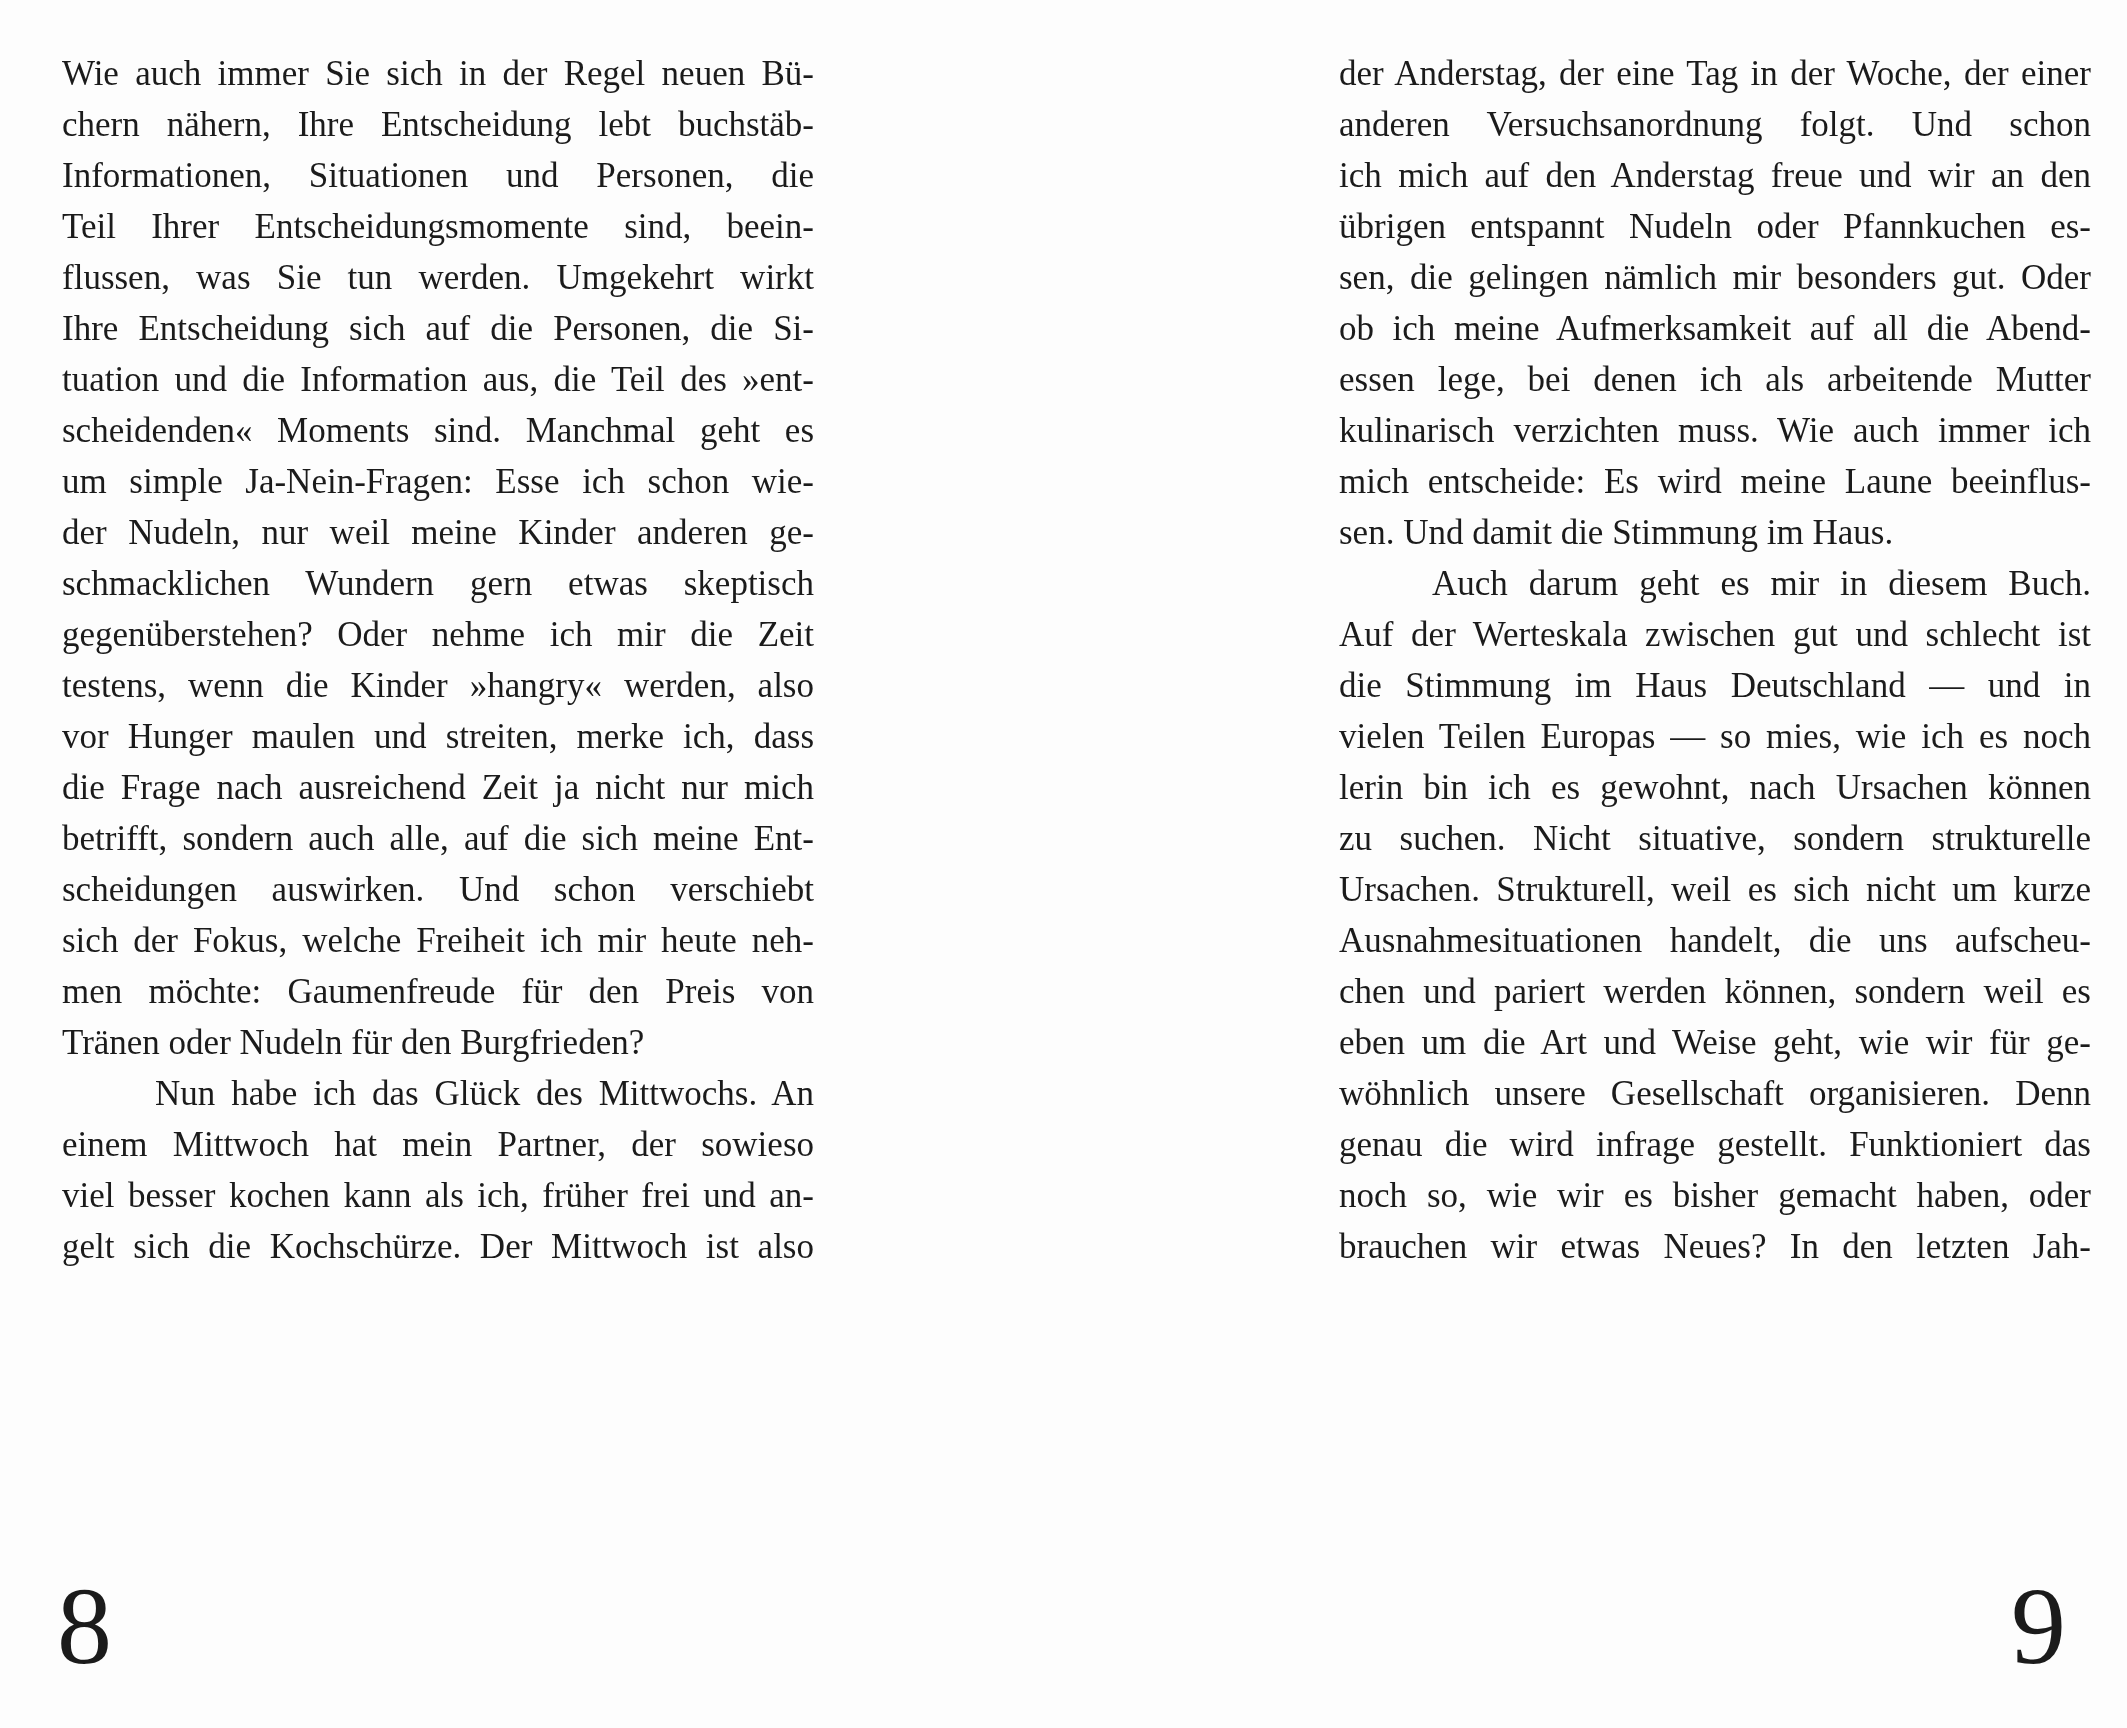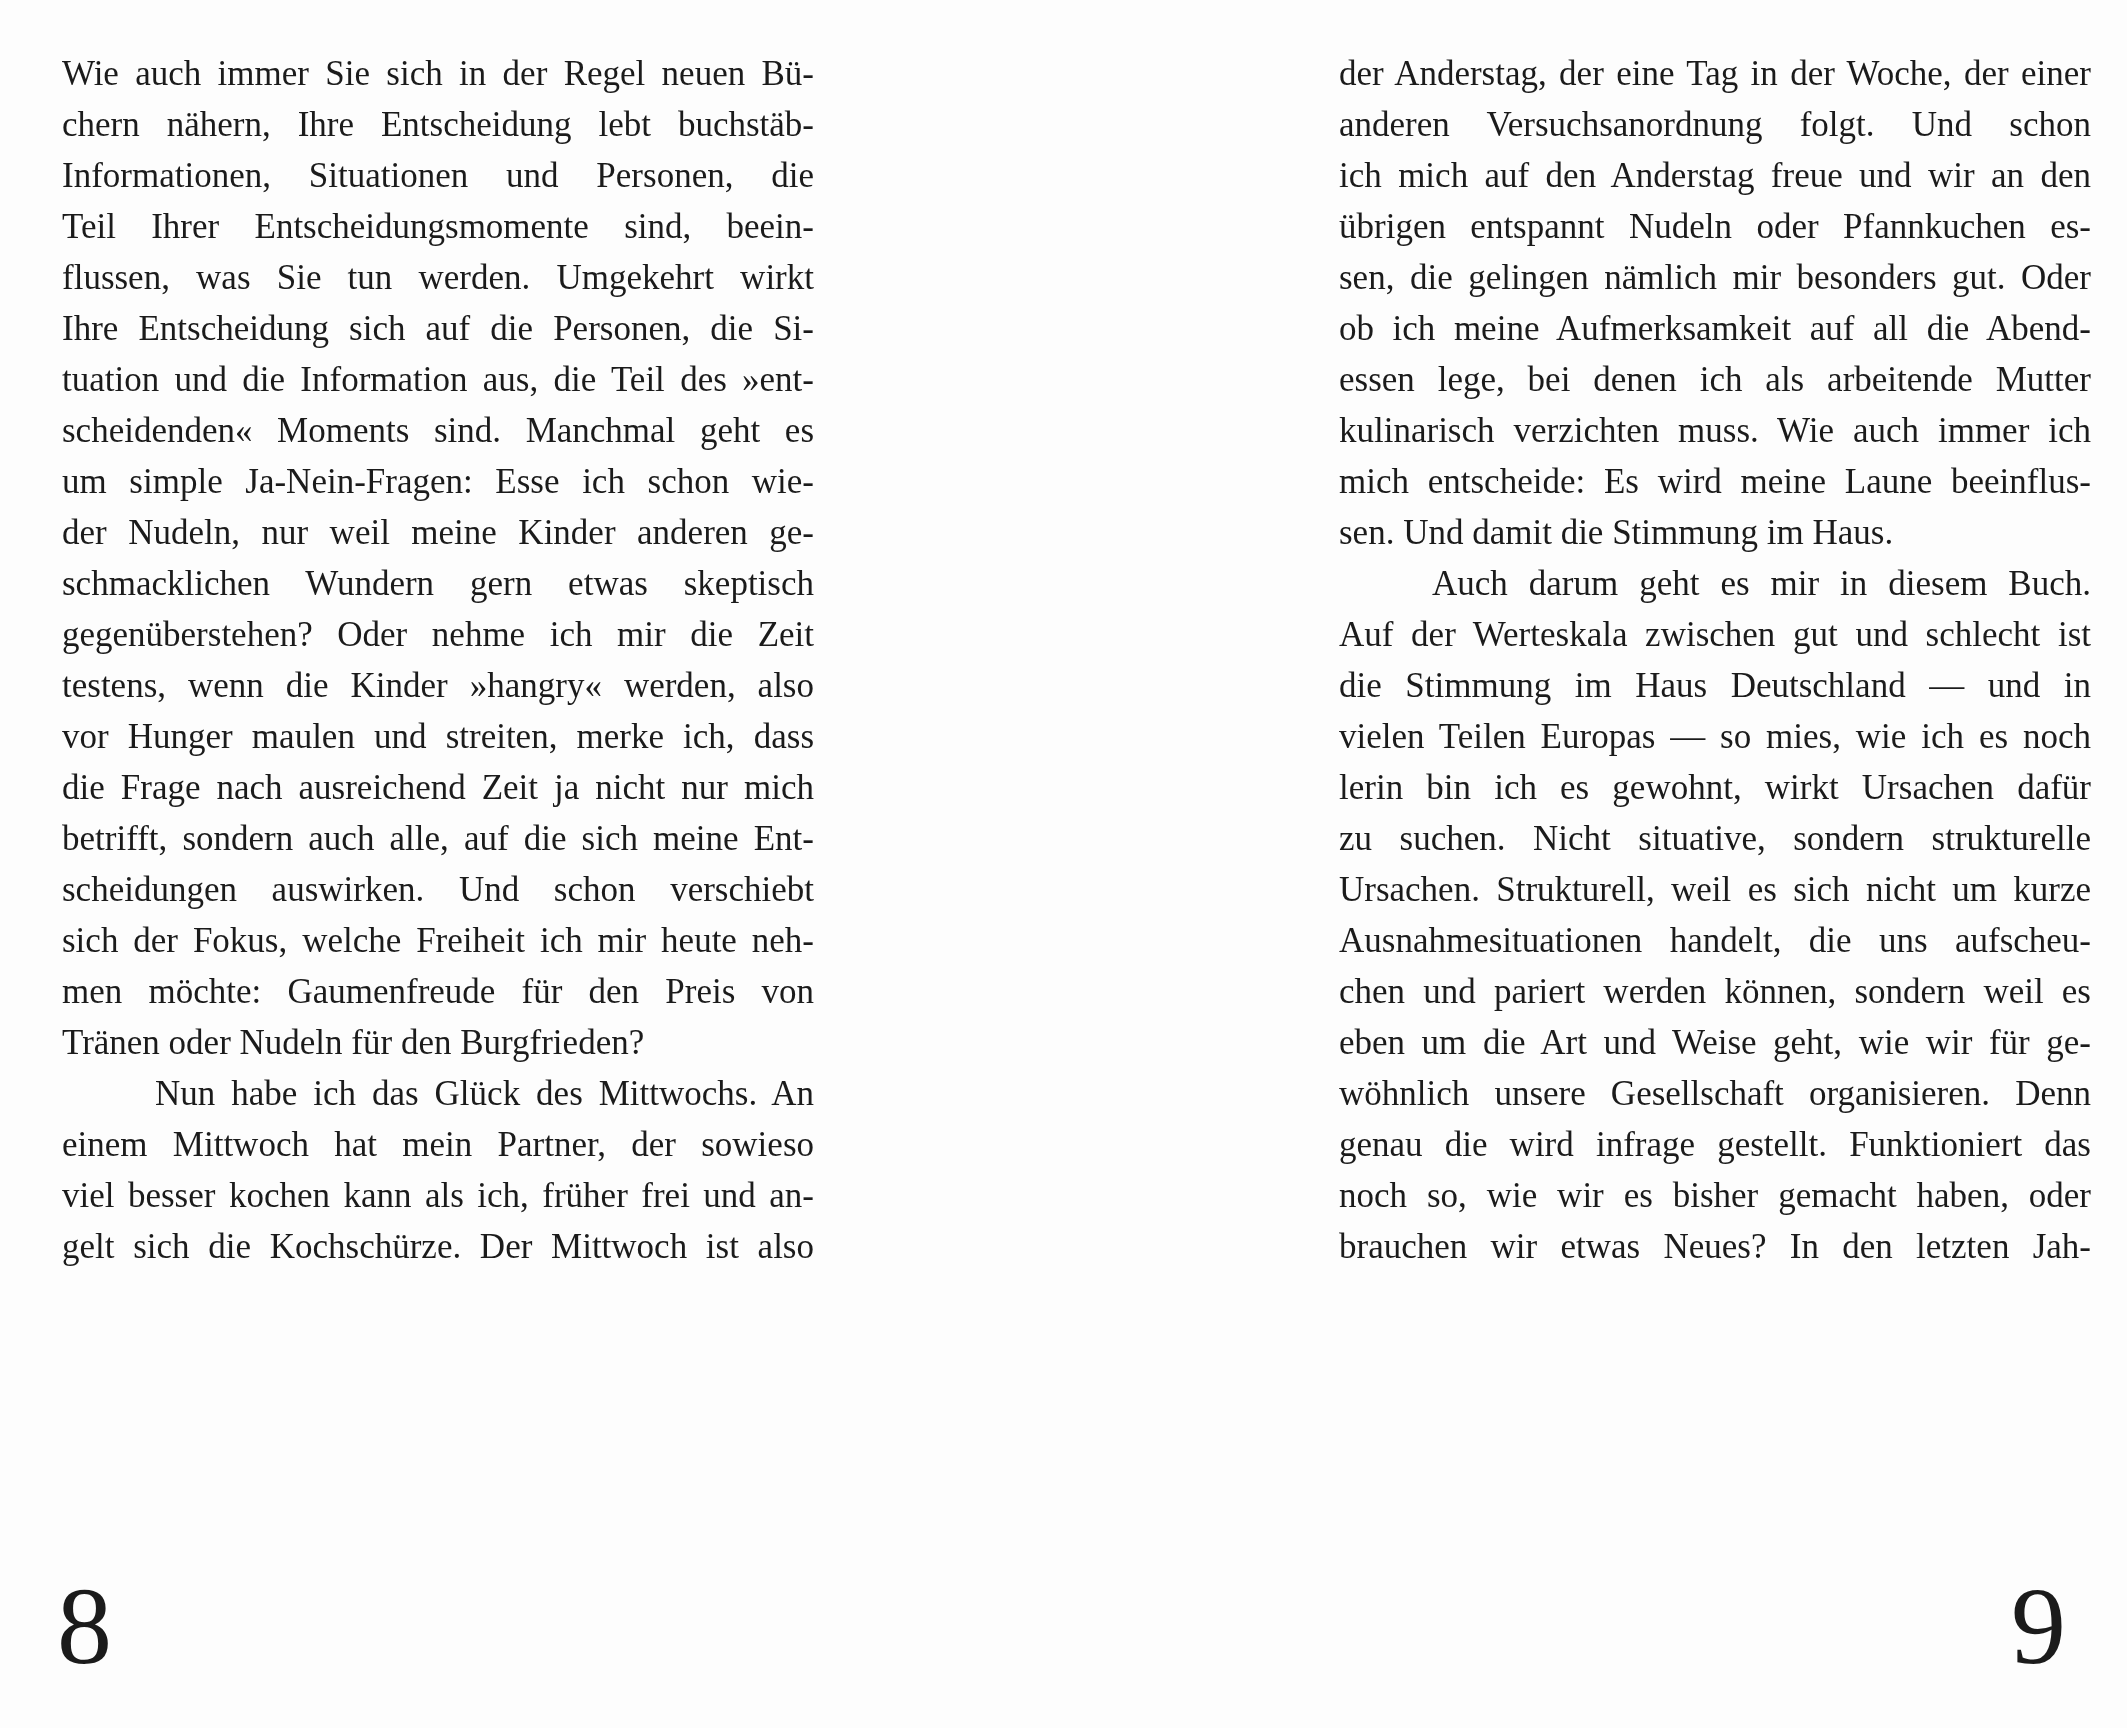--- a/index.html
+++ b/index.html
@@ -96,21 +96,21 @@
       <div class="line just">sen, die gelingen nämlich mir besonders gut. Oder</div>
       <div class="line just">ob ich meine Aufmerksamkeit auf all die Abend-</div>
       <div class="line just">essen lege, bei denen ich als arbeitende Mutter</div>
       <div class="line just">kulinarisch verzichten muss. Wie auch immer ich</div>
       <div class="line just">mich entscheide: Es wird meine Laune beeinflus-</div>
       <div class="line">sen. Und damit die Stimmung im Haus.</div>
       <div class="line just indent">Auch darum geht es mir in diesem Buch.</div>
       <div class="line just">Auf der Werteskala zwischen gut und schlecht ist</div>
       <div class="line just">die Stimmung im Haus Deutschland — und in</div>
       <div class="line just">vielen Teilen Europas — so mies, wie ich es noch</div>
-      <div class="line just">lerin bin ich es gewohnt, wirkt Ursachen dafür</div>
+      <div class="line just">lerin bin ich es gewohnt, nach Ursachen können</div>
       <div class="line just">zu suchen. Nicht situative, sondern strukturelle</div>
       <div class="line just">Ursachen. Strukturell, weil es sich nicht um kurze</div>
       <div class="line just">Ausnahmesituationen handelt, die uns aufscheu-</div>
       <div class="line just">chen und pariert werden können, sondern weil es</div>
       <div class="line just">eben um die Art und Weise geht, wie wir für ge-</div>
       <div class="line just">wöhnlich unsere Gesellschaft organisieren. Denn</div>
       <div class="line just">genau die wird infrage gestellt. Funktioniert das</div>
       <div class="line just">noch so, wie wir es bisher gemacht haben, oder</div>
       <div class="line just">brauchen wir etwas Neues? In den letzten Jah-</div>
     </div>

